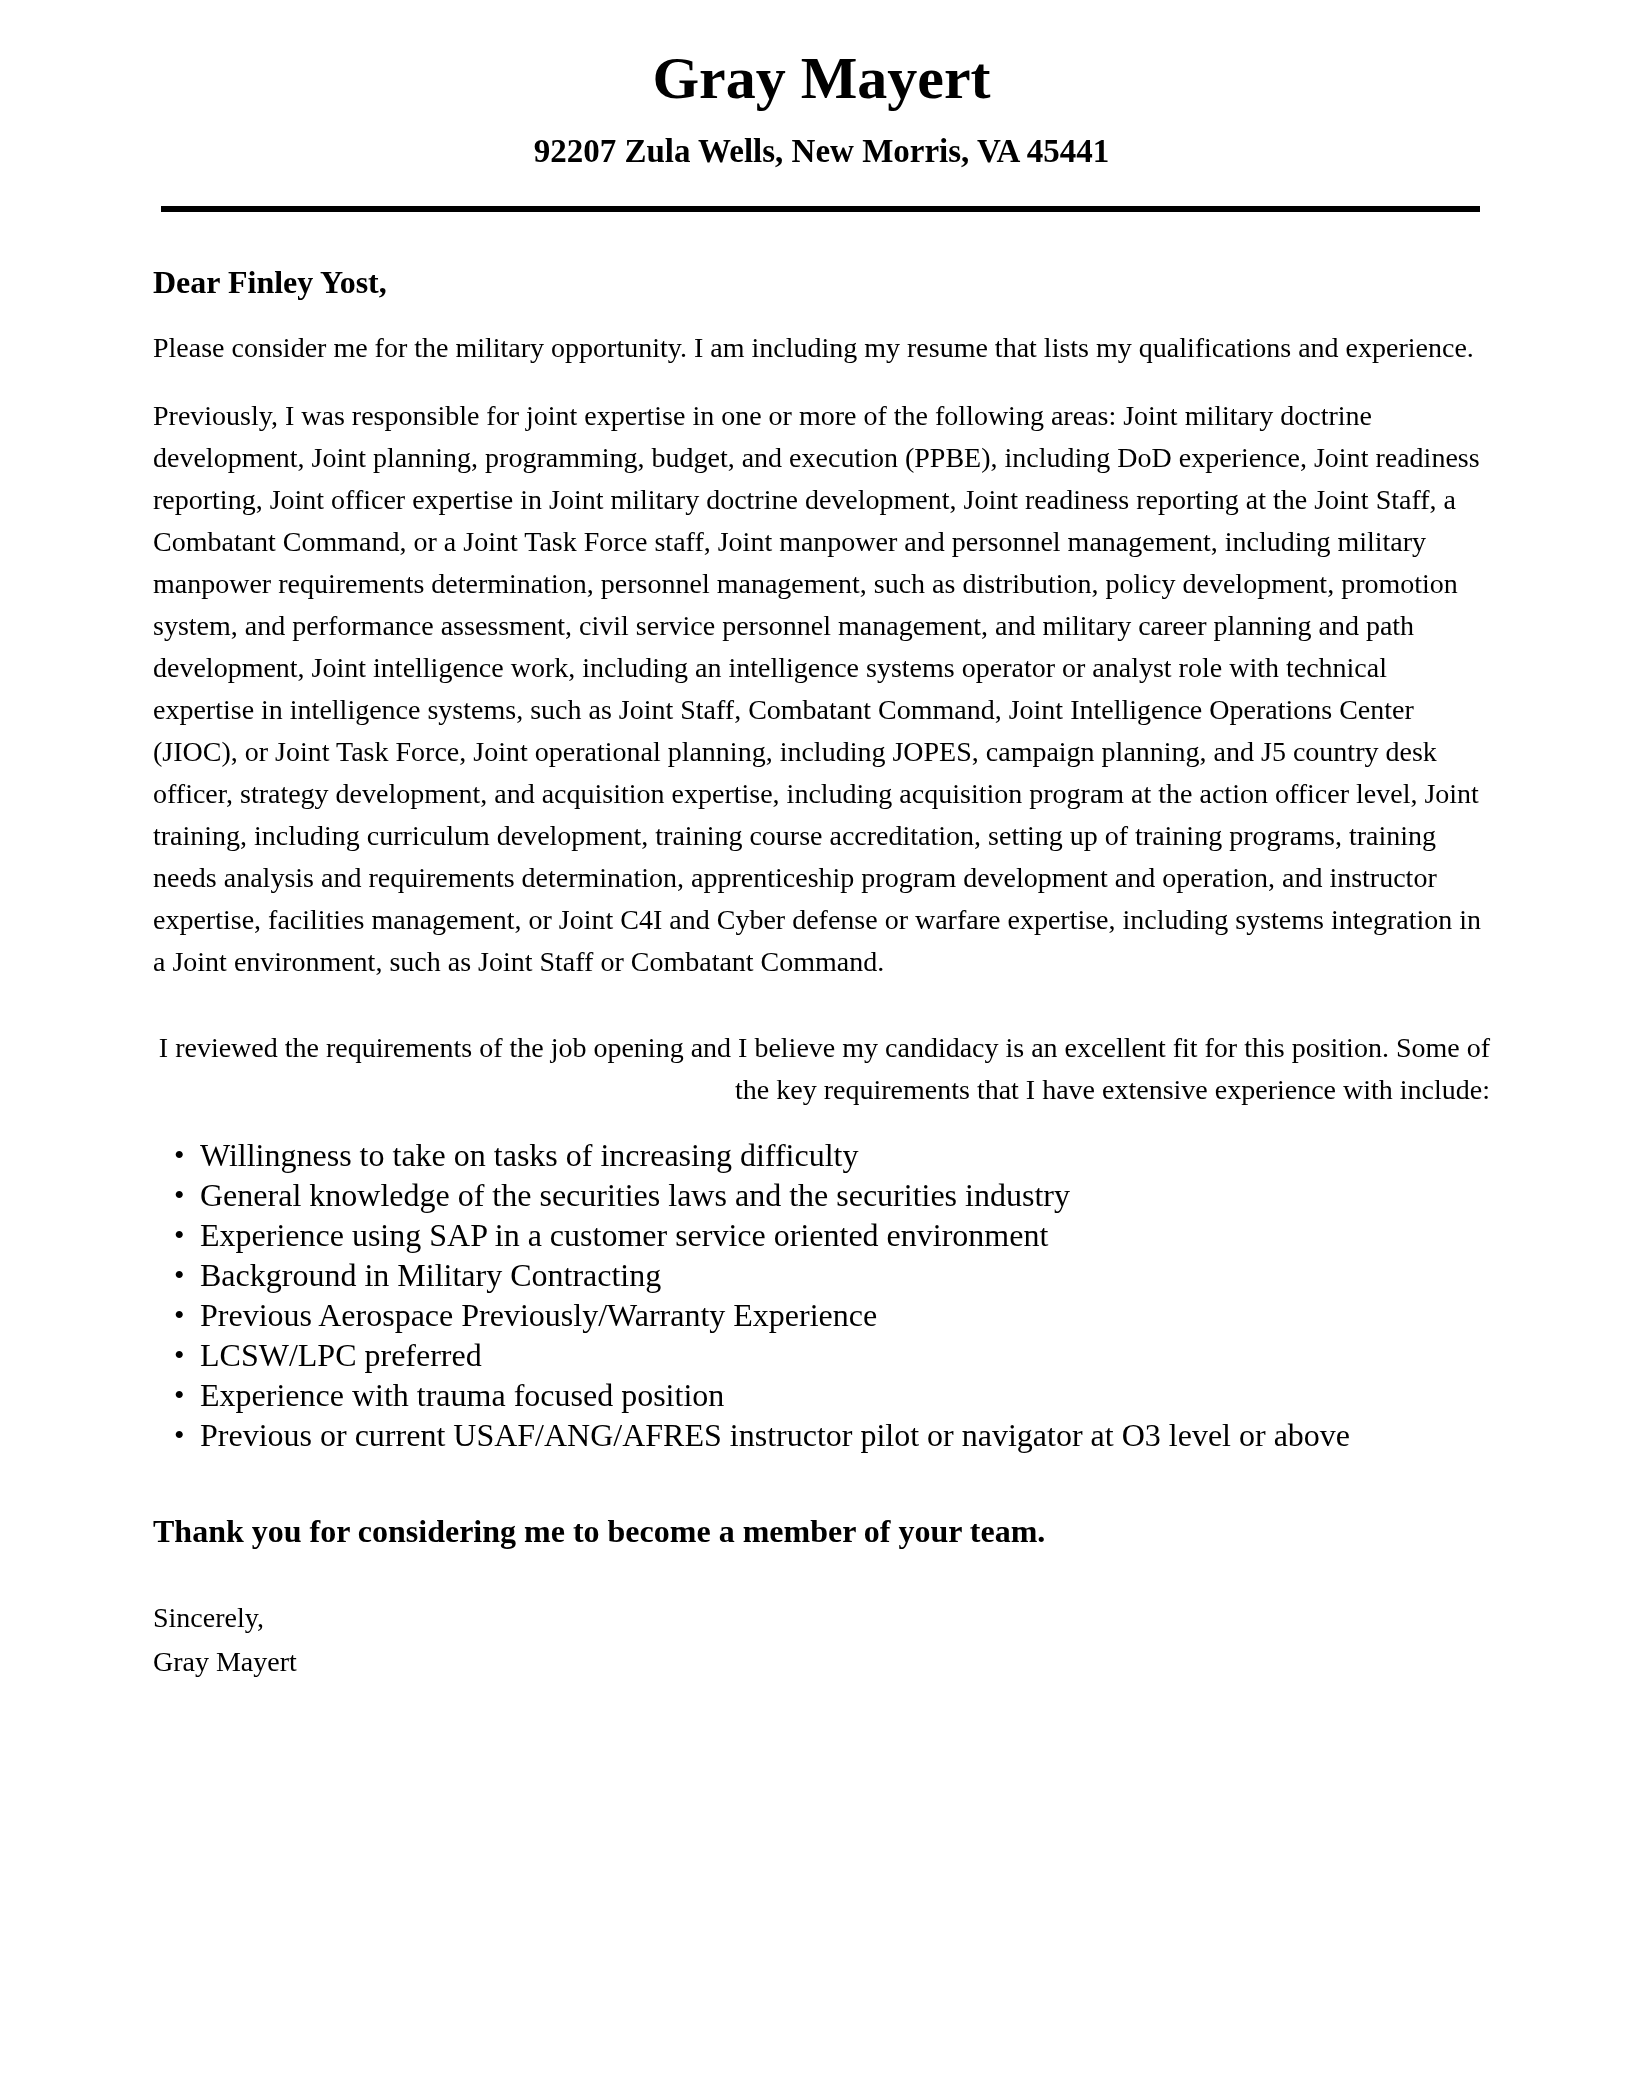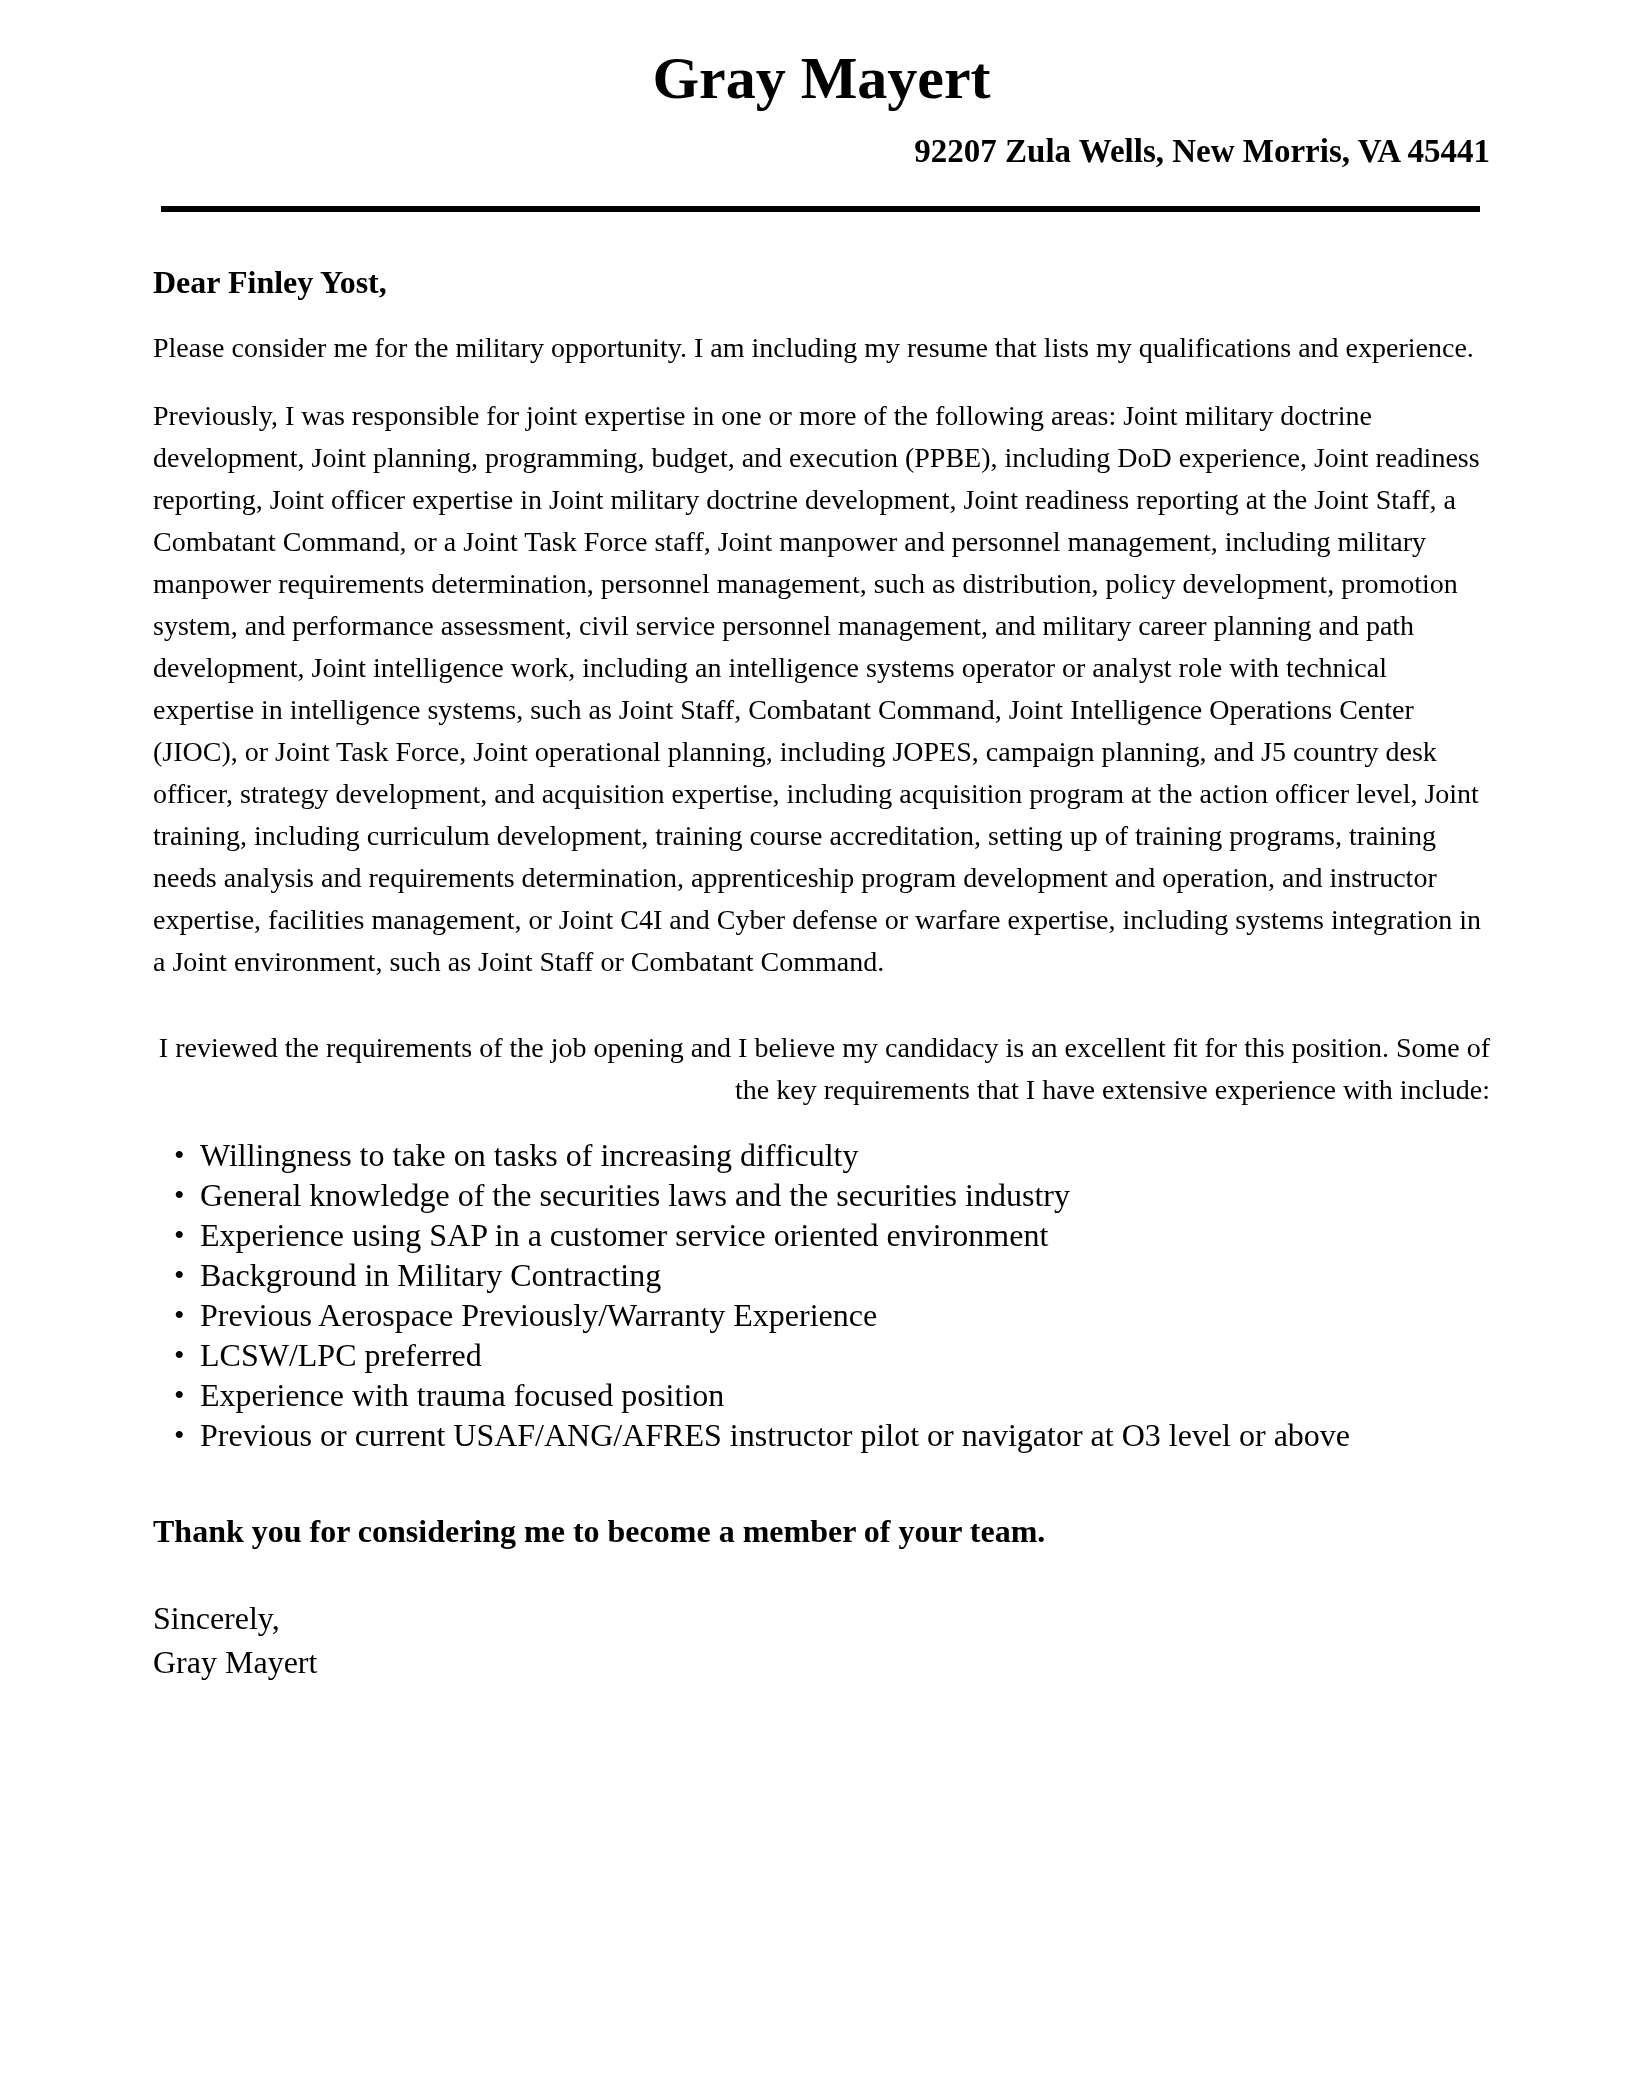--- a/index.html
+++ b/index.html
@@ -26,21 +26,20 @@
   }
   .sender-name {
     font-size: 60px;
     font-weight: bold;
     line-height: 1.08;
   }
   .sender-address {
     font-size: 33px;
     font-weight: bold;
     margin-top: 22px;
-    text-align: right;
   }
   .rule {
     border: none;
     border-top: 6px solid #000000;
     margin: 36px 10px 0 8px;
   }
   .salutation {
     font-size: 32px;
     font-weight: bold;
     margin-top: 52px;
@@ -70,21 +69,21 @@
     position: absolute;
     left: -26px;
     font-size: 30px;
   }
   .closing-bold {
     font-size: 32px;
     font-weight: bold;
     margin-top: 58px;
   }
   .signoff-block {
-    font-size: 32px;
+    font-size: 28px;
     line-height: 44px;
     margin-top: 46px;
   }
 </style>
 </head>
 <body>
 
 <div class="page">
 
   <div class="header">

